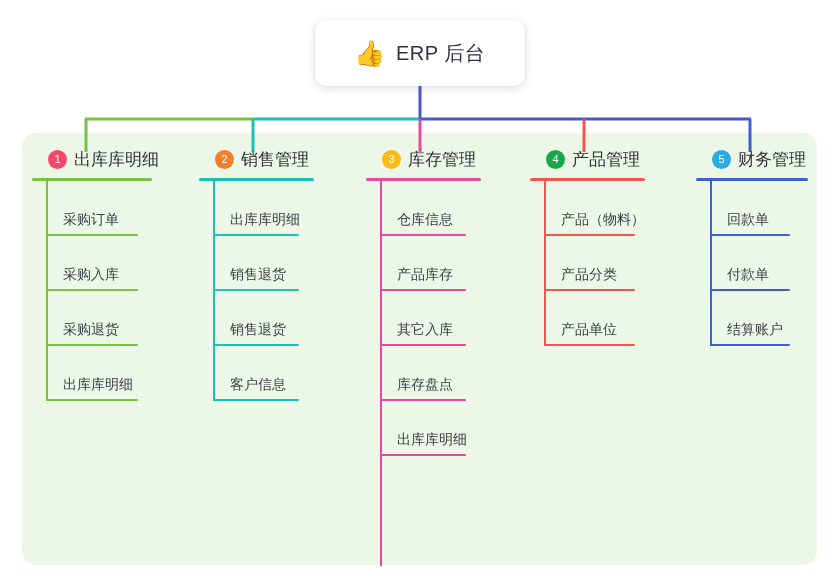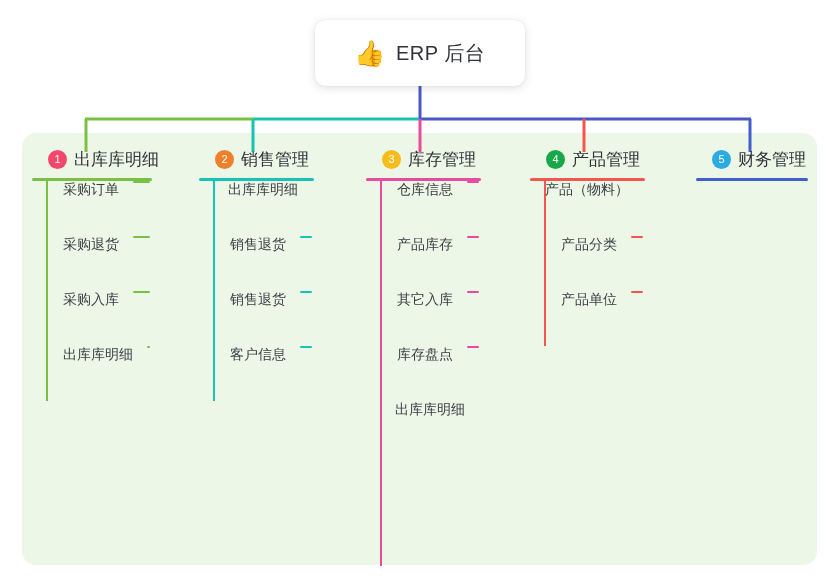--- a/index.html
+++ b/index.html
@@ -67,21 +67,21 @@
   .head-rule{
     height:3px;margin-top:8px;border-radius:2px;
   }
   .items{position:relative;margin-top:0;}
   .spine{
     position:absolute;left:14px;top:0;width:2px;
   }
   .item{
     position:relative;
     height:55px;
-    display:flex;flex-direction:row;justify-content:flex-end;
+    display:flex;flex-direction:column;justify-content:flex-end;
     box-sizing:border-box;
   }
   .item-label{
     font-size:14px;color:#3b3d45;white-space:nowrap;
     margin-left:31px;margin-bottom:5px;
     font-family:"Liberation Sans","DejaVu Sans",sans-serif;
   }
   .item-rule{
     height:2px;margin-left:14px;border-radius:1px;
   }
@@ -119,25 +119,25 @@
           <span class="col-title">出库库明细</span>
         </div>
         <div class="head-rule" style="background: rgb(122, 193, 67); width: 120px;"></div>
         <div class="items">
           <div class="spine" style="background: rgb(122, 193, 67); height: 220px;"></div>
           <div class="item">
             <div class="item-label">采购订单</div>
             <div class="item-rule" style="background: rgb(122, 193, 67); width: 92px;"></div>
           </div>
           <div class="item">
+            <div class="item-label">采购入库</div>
+            <div class="item-rule" style="background: rgb(122, 193, 67); width: 92px;"></div>
+          </div>
+          <div class="item">
             <div class="item-label">采购退货</div>
-            <div class="item-rule" style="background: rgb(122, 193, 67); width: 92px;"></div>
-          </div>
-          <div class="item">
-            <div class="item-label">采购入库</div>
             <div class="item-rule" style="background: rgb(122, 193, 67); width: 92px;"></div>
           </div>
           <div class="item">
             <div class="item-label">出库库明细</div>
             <div class="item-rule" style="background: rgb(122, 193, 67); width: 92px;"></div>
           </div>
         </div>
       </div>
       <div class="col" style="left: 199px; width: 113px;">
         <div class="col-head">
@@ -216,16 +216,31 @@
             <div class="item-rule" style="background: rgb(244, 86, 79); width: 91px;"></div>
           </div>
         </div>
       </div>
       <div class="col" style="left: 696px; width: 110px;">
         <div class="col-head">
           <span class="badge" style="background: rgb(42, 171, 226);">5</span>
           <span class="col-title">财务管理</span>
         </div>
         <div class="head-rule" style="background: rgb(63, 95, 208); width: 112px;"></div>
+        <div class="items">
+          <div class="spine" style="background: rgb(63, 95, 208); height: 165px;"></div>
+          <div class="item">
+            <div class="item-label">回款单</div>
+            <div class="item-rule" style="background: rgb(63, 95, 208); width: 80px;"></div>
+          </div>
+          <div class="item">
+            <div class="item-label">付款单</div>
+            <div class="item-rule" style="background: rgb(63, 95, 208); width: 80px;"></div>
+          </div>
+          <div class="item">
+            <div class="item-label">结算账户</div>
+            <div class="item-rule" style="background: rgb(63, 95, 208); width: 80px;"></div>
+          </div>
+        </div>
       </div>
     </div>
 
 </div>
 
 </body></html>

